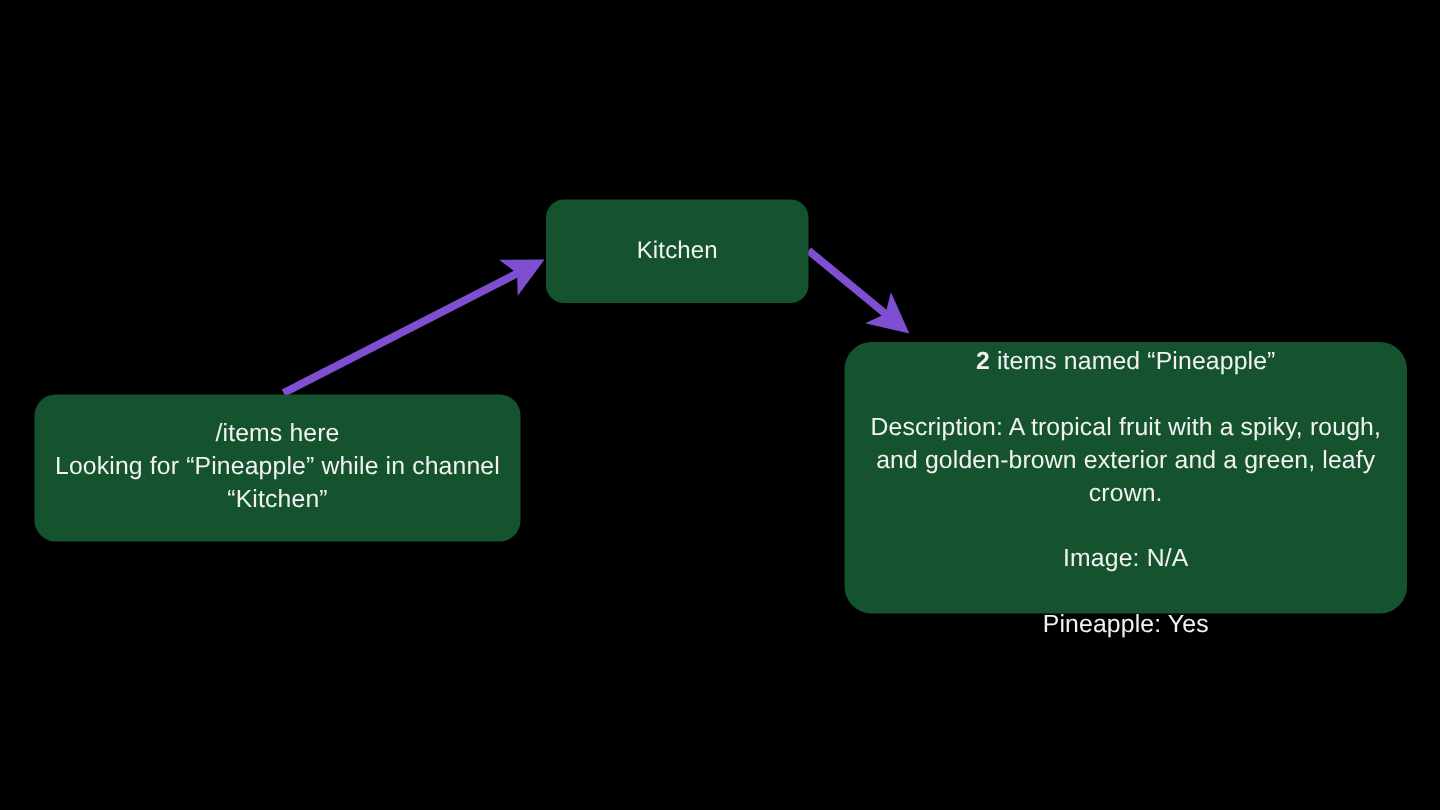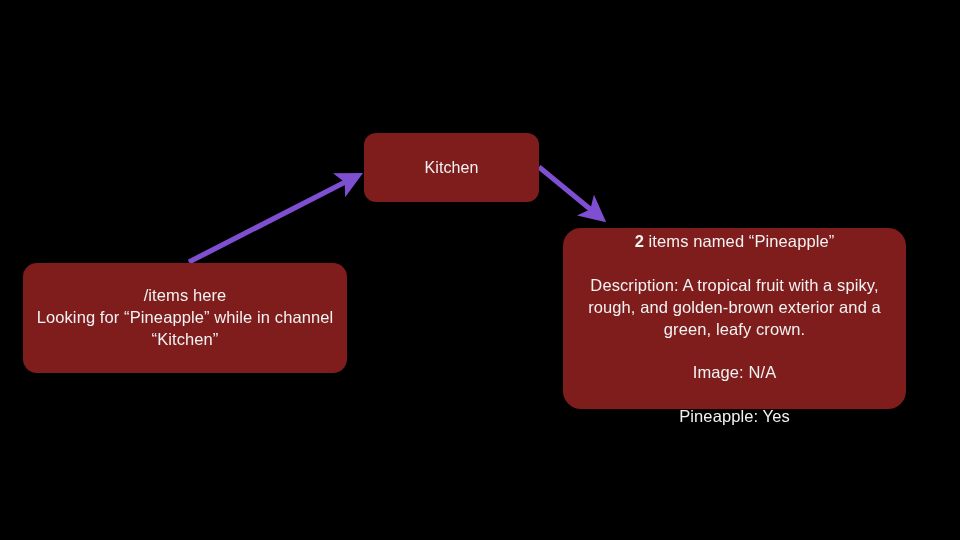--- a/index.html
+++ b/index.html
@@ -23,57 +23,57 @@
   #arrow-layer {
     position: absolute;
     left: 0;
     top: 0;
     width: 960px;
     height: 540px;
     pointer-events: none;
   }
   .node {
     position: absolute;
-    background: #7f1d1d;
+    background: #14532d;
     border-radius: 14px;
     color: #F2F2F2;
     display: flex;
     align-items: center;
     justify-content: center;
     text-align: center;
     box-sizing: border-box;
   }
   .node-text {
     width: 100%;
     line-height: 1.32;
     letter-spacing: 0.1px;
     white-space: pre-line;
   }
   #node-query {
     left: 23px;
     top: 263px;
     width: 324px;
-    height: 110px;
+    height: 98px;
     padding: 6px 10px;
   }
   #node-query .node-text { font-size: 16.5px; }
 
   #node-channel {
     left: 364px;
     top: 133px;
     width: 175px;
     height: 69px;
     border-radius: 12px;
   }
   #node-channel .node-text { font-size: 16px; }
 
   #node-result {
     left: 563px;
     top: 228px;
-    width: 343px;
+    width: 375px;
     height: 181px;
     padding: 6px 14px;
     border-radius: 18px;
   }
   #node-result .node-text { font-size: 16.5px; }
 
   .result-count { font-weight: bold; }
 </style>
 </head>
 <body>

